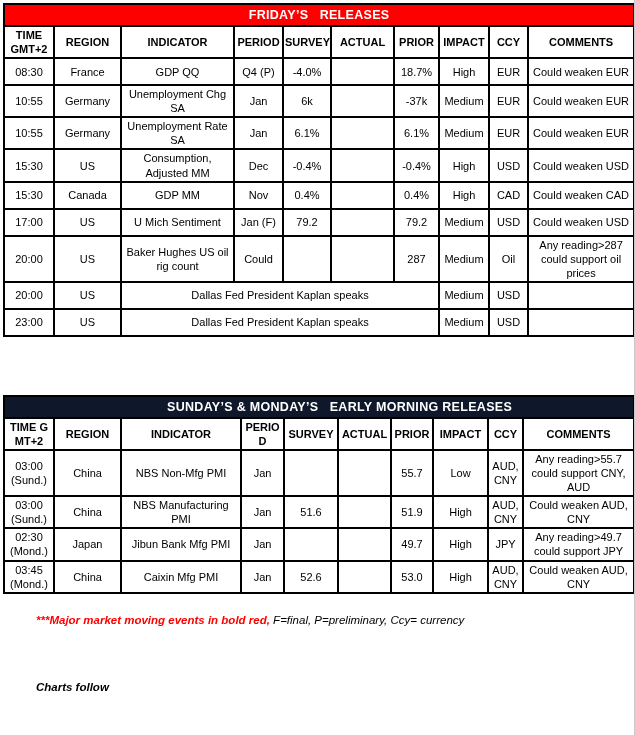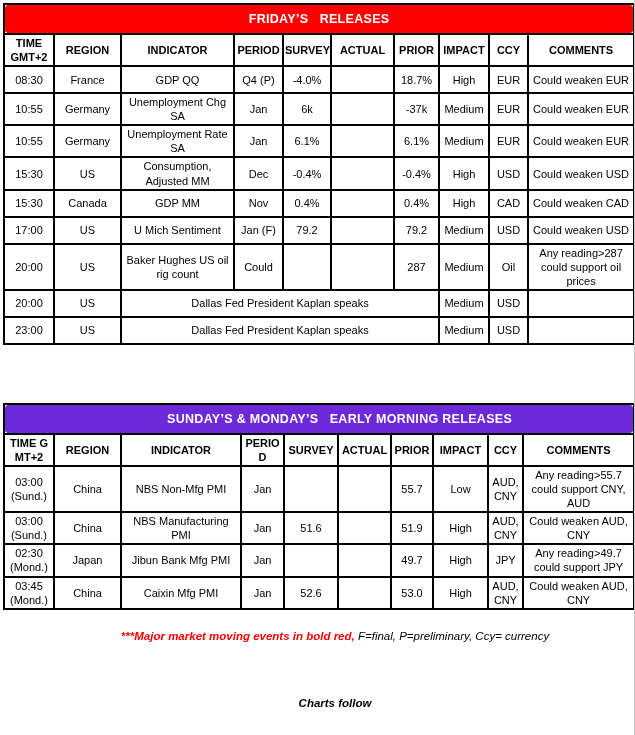--- a/index.html
+++ b/index.html
@@ -33,41 +33,39 @@
     line-height: 1.28;
     overflow: hidden;
     box-sizing: border-box;
   }
   table.cal th.title {
     background: #ff0000;
     color: #ffffff;
     font-weight: bold;
     font-size: 12.5px;
     letter-spacing: 0.3px;
-    height: 30px;
+    height: 22px;
     white-space: pre;
-    border-radius: 7px;
   }
   table.cal th.colhead {
     font-weight: bold;
     height: 30px;
     padding: 1px 1px;
   }
   table.cal tbody td {
     height: 27px;
   }
   table.cal.t1 { margin-top: 3px; }
   table.cal.t2 { margin-top: 58px; }
   table.cal.t2 th.colhead { word-break: break-all; }
   .footer {
     margin: 16px 0 0 36px;
     font-size: 11.5px;
     font-style: italic;
     line-height: 20px;
-    text-align: center;
   }
   .footer .note-red {
     color: #ff0000;
     font-weight: bold;
   }
   .footer .note-black {
     color: #000000;
   }
   .footer .charts-follow {
     font-weight: bold;
@@ -222,21 +220,21 @@
       <col style="width:43px">
         <col style="width:54px">
         <col style="width:53px">
       <col style="width:42px">
         <col style="width:55px">
         <col style="width:35px">
       <col style="width:111px">
     </colgroup>
     <thead>
       <tr>
-        <th class="title" colspan="10" style="background: #6d28d9; padding-left: 43px;">SUNDAY’S &amp; MONDAY’S   EARLY MORNING RELEASES</th>
+        <th class="title" colspan="10" style="background: #0f172a; padding-left: 43px;">SUNDAY’S &amp; MONDAY’S   EARLY MORNING RELEASES</th>
       </tr>
       <tr class="head-row">
           <th class="colhead">TIME GMT+2</th>
           <th class="colhead">REGION</th>
           <th class="colhead">INDICATOR</th>
           <th class="colhead">PERIOD</th>
           <th class="colhead">SURVEY</th>
           <th class="colhead">ACTUAL</th>
           <th class="colhead">PRIOR</th>
           <th class="colhead">IMPACT</th>

